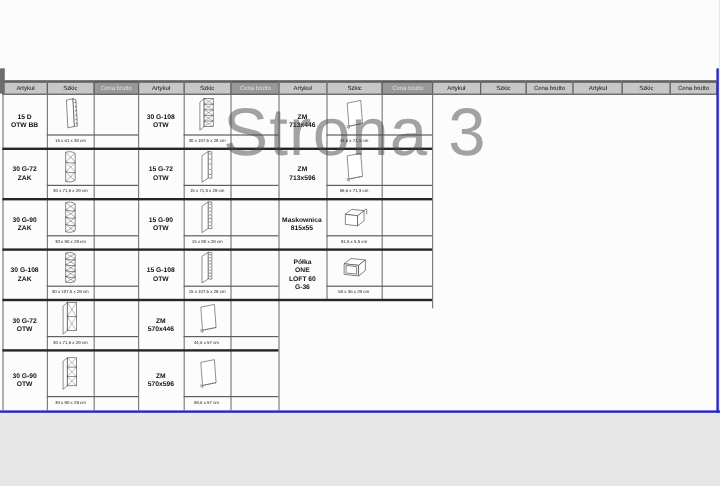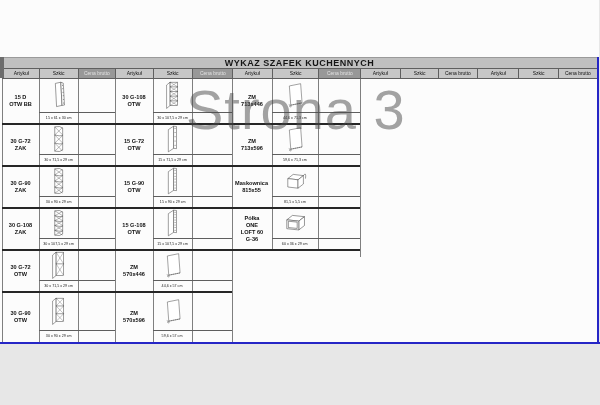--- a/index.html
+++ b/index.html
@@ -30,23 +30,20 @@
   .watermark{position:absolute;left:186px;top:82px;font-size:56px;line-height:56px;letter-spacing:1px;
         color:rgba(72,72,72,.5);white-space:nowrap;z-index:20;pointer-events:none;}
   svg{display:block;}
 </style>
 </head>
 <body>
 
 <div id="page">
   <div class="sheet-bg"></div>
   <div class="stub"></div>
-  <div class="titlebar">
-    <span>WYKAZ SZAFEK KUCHENNYCH</span>
-  </div>
   <div class="watermark">Strona 3</div>
   <div class="blue-right"></div>
   <div class="blue-bottom"></div>
 <div class="hcell" style="left: 2px; width: 38px;">
       <span>Artykuł</span>
     </div>
     <div class="hcell" style="left: 39px; width: 40px;">
       <span>Szkic</span>
     </div>
     <div class="hcell dark" style="left: 78px; width: 38px;">

